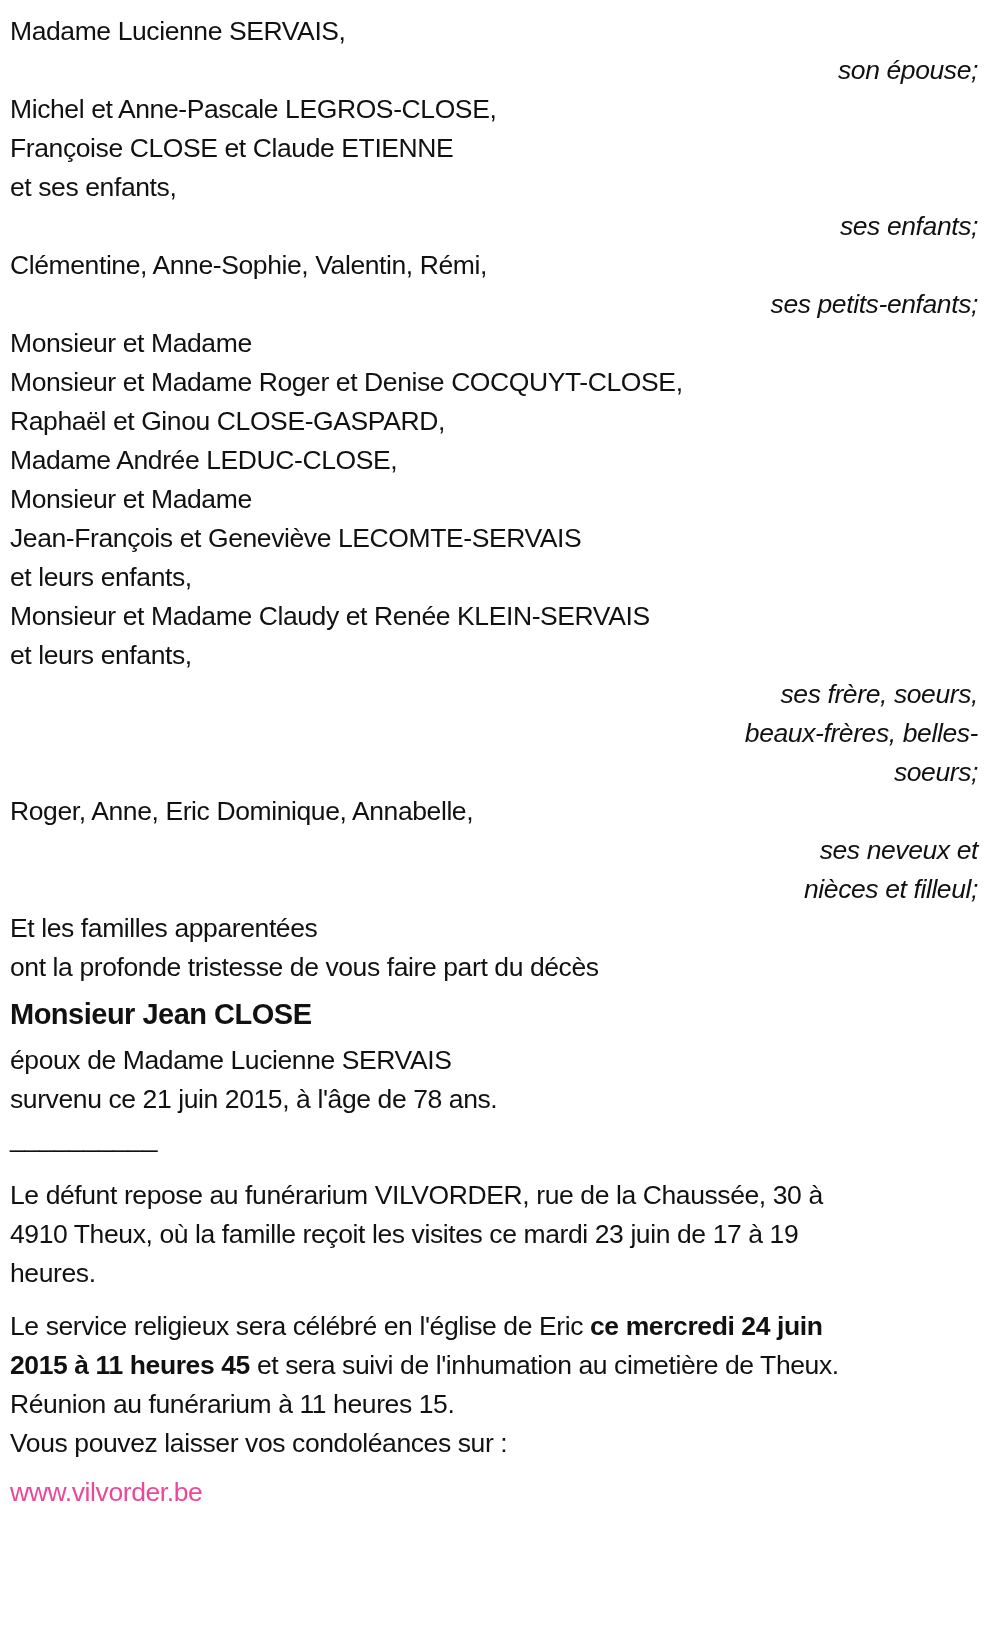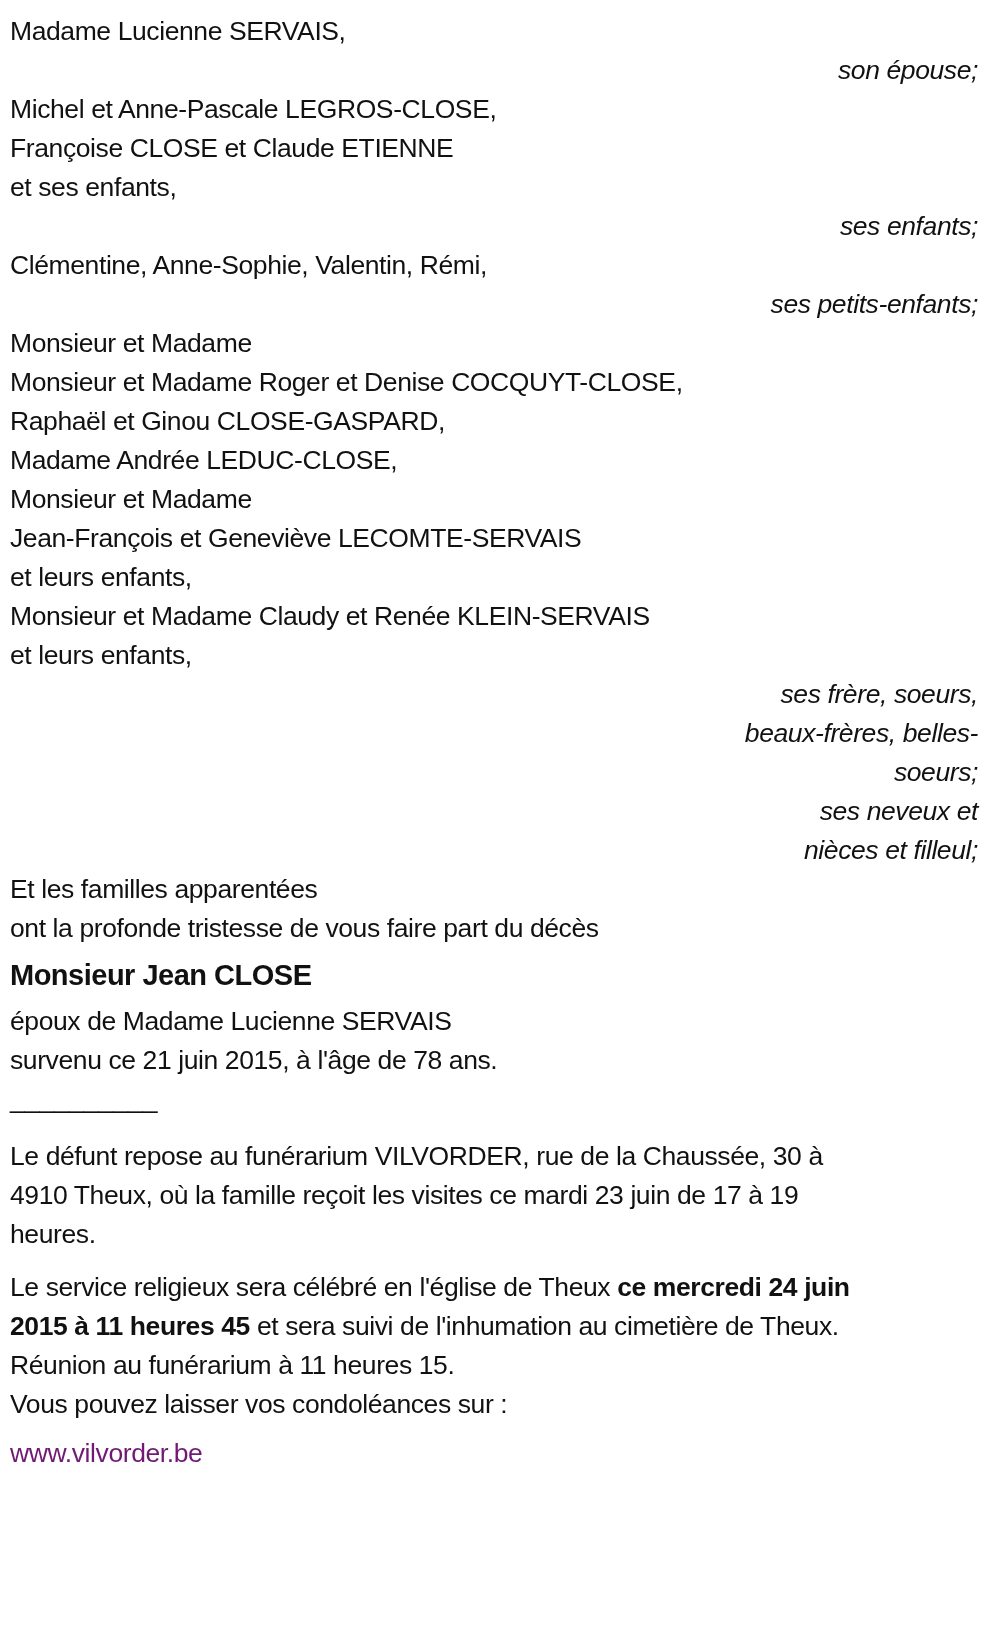--- a/index.html
+++ b/index.html
@@ -63,21 +63,21 @@
     font-weight: bold;
   }
   .reunion {
     margin-top: 12px;
   }
   .condolences {
     margin-top: 12px;
   }
   .website {
     margin-top: 10px;
-    color: #701a75;
+    color: #ec4899;
     text-decoration: none;
     display: block;
   }
 </style>
 </head>
 <body>
 
 <main class="page">
 
   <section>
@@ -100,20 +100,21 @@
     <div class="lline">Jean-François et Geneviève LECOMTE-SERVAIS</div>
     <div class="lline">et leurs enfants,</div>
     <div class="lline">Monsieur et Madame Claudy et Renée KLEIN-SERVAIS</div>
     <div class="lline">et leurs enfants,</div>
     <div class="relation-block">
       <div>ses frère, soeurs,</div>
       <div>beaux-frères, belles-</div>
       <div>soeurs;</div>
     </div>
 
+    <div class="lline">Roger, Anne, Eric Dominique, Annabelle,</div>
     <div class="relation-block">
       <div>ses neveux et</div>
       <div>nièces et filleul;</div>
     </div>
 
     <div class="lline">Et les familles apparentées</div>
   </section>
 
   <p class="announcement">ont la profonde tristesse de vous faire part du décès</p>
 
@@ -125,21 +126,21 @@
 
   <div class="divider">__________</div>
 
   <section class="visitation">
     <div>Le défunt repose au funérarium VILVORDER, rue de la Chaussée, 30 à</div>
     <div>4910 Theux, où la famille reçoit les visites ce mardi 23 juin de 17 à 19</div>
     <div>heures.</div>
   </section>
 
   <section class="service">
-    <div><span>Le service religieux sera célébré en l'église de Theux </span><span class="bold">ce mercredi 24 juin</span></div>
+    <div><span>Le service religieux sera célébré en l'église de Eric </span><span class="bold">ce mercredi 24 juin</span></div>
     <div><span class="bold">2015 à 11 heures 45</span><span> et sera suivi de l'inhumation au cimetière de Theux.</span></div>
   </section>
 
   <p class="reunion">Réunion au funérarium à 11 heures 15.</p>
 
   <p class="condolences">Vous pouvez laisser vos condoléances sur :</p>
 
   <a class="website" href="#">www.vilvorder.be</a>
 
 </main>

